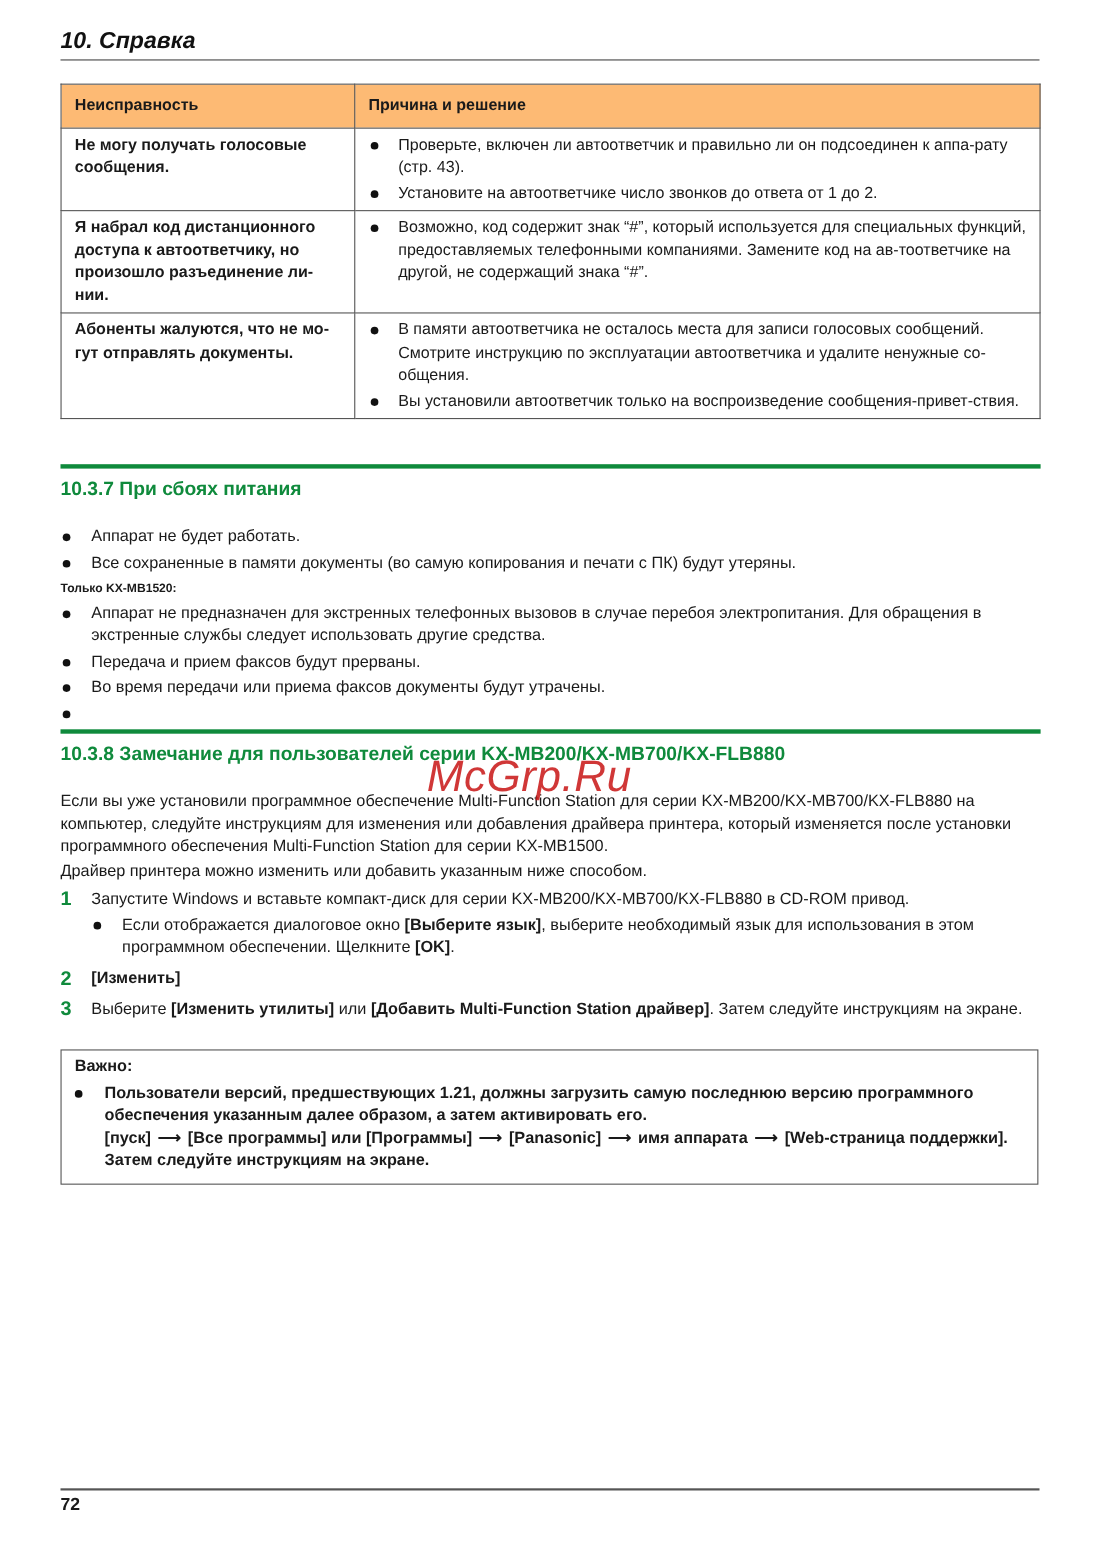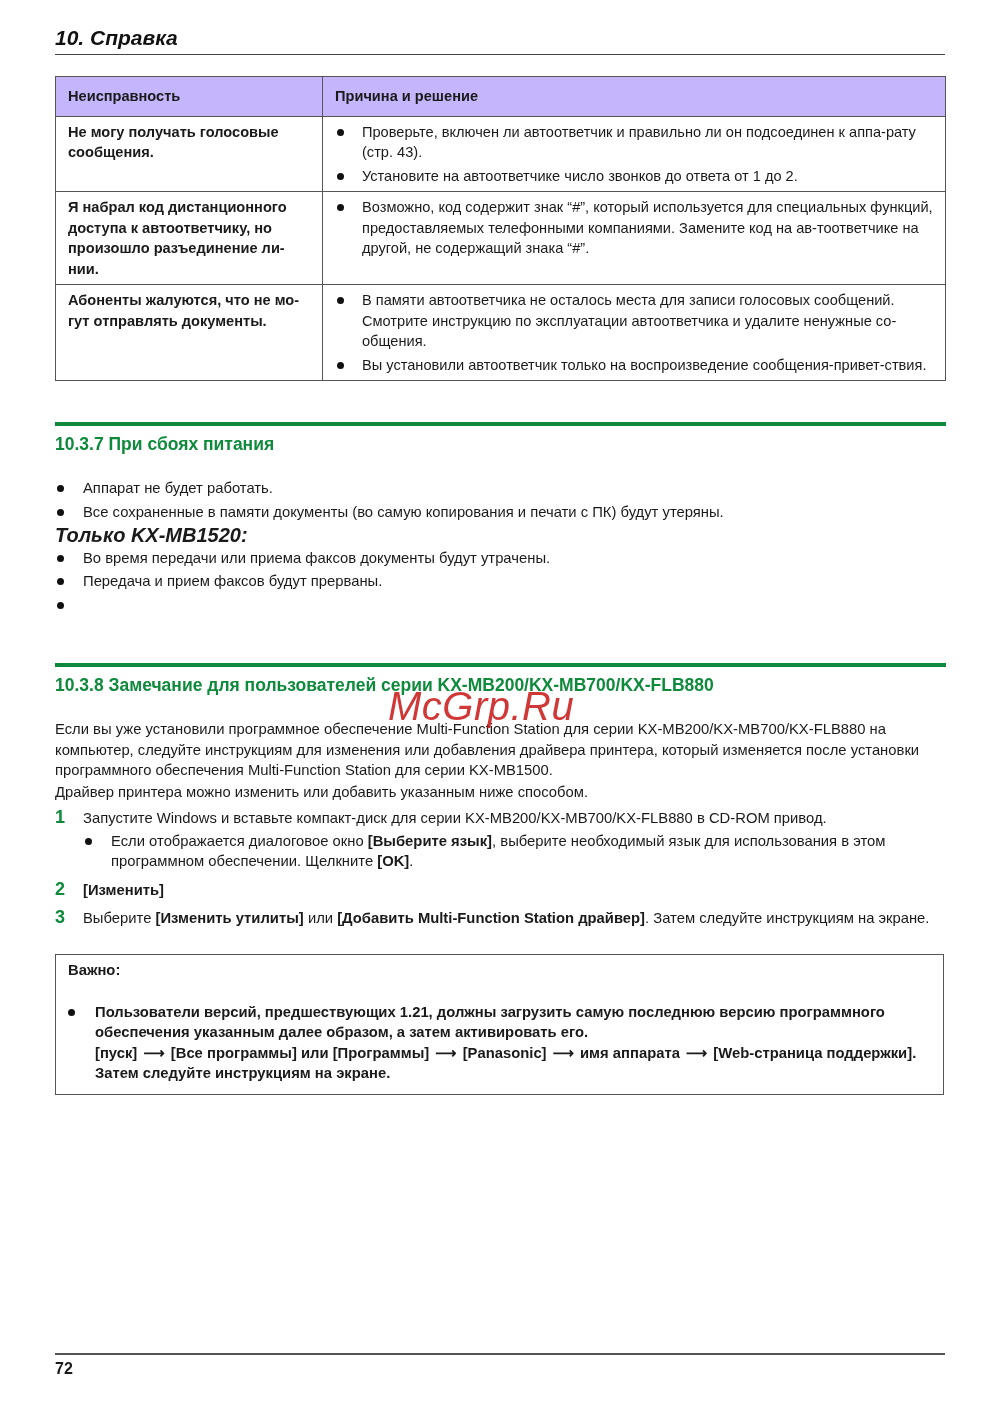--- a/index.html
+++ b/index.html
@@ -3,46 +3,46 @@
 <meta charset="utf-8">
 <style>
   html, body { margin: 0; padding: 0; background: #ffffff; }
   body { width: 1000px; height: 1413px; position: relative; font-family: "Liberation Sans", sans-serif; color: #1a1a1a; overflow: hidden; }
   .page-header { position: absolute; left: 55px; top: 24px; width: 890px; }
   .page-header h1 { margin: 0; font-size: 21px; font-weight: bold; font-style: italic; color: #111; line-height: 28px; }
   .header-rule { position: absolute; left: 55px; top: 54px; width: 890px; height: 1px; background: #444; }
 
   table.trouble { position: absolute; left: 55px; top: 76px; width: 891px; border-collapse: collapse; font-size: 14.6px; line-height: 20.5px; }
   table.trouble th, table.trouble td { border: 1.5px solid #555; vertical-align: top; text-align: left; }
-  table.trouble th { background: #c4b5fd; font-weight: bold; padding: 9px 12px 9px 12px; }
+  table.trouble th { background: #fdba74; font-weight: bold; padding: 9px 12px 9px 12px; }
   table.trouble td { padding: 5px 12px 5px 12px; }
   table.trouble td.problem { font-weight: bold; width: 242px; }
   table.trouble td.solution { padding-left: 14px; }
   .bullets { list-style: none; margin: 0; padding: 0; }
   .bullets li { position: relative; padding-left: 25px; margin-bottom: 3px; }
   .bullets li:last-child { margin-bottom: 0; }
   .bullet-dot { position: absolute; left: 0; top: 7px; width: 7px; height: 7px; border-radius: 50%; background: #111; }
 
   .section { position: absolute; left: 55px; width: 891px; }
   .green-rule { height: 4px; background: #0f8a3c; }
   .section h2 { margin: 6px 0 0 0; font-size: 17.5px; font-weight: bold; color: #0f8a3c; line-height: 24px; }
   .plist { list-style: none; margin: 0; padding: 0; }
   .plist li { position: relative; padding-left: 28px; margin-bottom: 3px; font-size: 14.8px; line-height: 20.5px; }
   .plist .bullet-dot { left: 2px; }
-  .subhead { font-weight: bold; font-size: 20px; line-height: 20.5px; margin: 0 0 2px 0; font-style: italic; }
+  .subhead { font-weight: bold; font-size: 11px; line-height: 20.5px; margin: 0 0 2px 0; }
   .para { margin: 0 0 1px 0; font-size: 14.8px; line-height: 20.5px; }
 
   .steps { list-style: none; margin: 6px 0 0 0; padding: 0; }
   .step { position: relative; padding-left: 28px; margin-bottom: 8px; font-size: 14.8px; line-height: 20.5px; }
   .step-num { position: absolute; left: 0; top: -1px; color: #0f8a3c; font-weight: bold; font-size: 18px; }
   .step .plist { margin-top: 2px; }
   .b { font-weight: bold; }
 
   .important { position: absolute; left: 55px; top: 954px; width: 889px; border: 1.5px solid #555; padding: 5px 12px 7px 12px; box-sizing: border-box; font-size: 14.8px; line-height: 20.5px; }
-  .important .imp-title { font-weight: bold; margin-bottom: 21px; }
+  .important .imp-title { font-weight: bold; margin-bottom: 3px; }
   .important .plist li { font-weight: bold; padding-left: 27px; }
   .important .plist .bullet-dot { left: 0; }
   .arrow { font-weight: bold; padding: 0 2px; }
 
   .watermark { position: absolute; left: 388px; top: 684px; font-size: 40px; font-style: italic; color: rgba(200, 20, 20, 0.85); letter-spacing: 0.5px; font-family: "Liberation Sans", sans-serif; line-height: 44px; }
 
   .footer-rule { position: absolute; left: 55px; top: 1353px; width: 890px; height: 1.5px; background: #555; }
   .page-number { position: absolute; left: 55px; top: 1357px; font-size: 16px; line-height: 24px; font-weight: bold; }
 </style>
 </head>
@@ -92,22 +92,23 @@
 
 <div class="section" style="top: 422px;">
   <div class="green-rule"></div>
   <h2>10.3.7 При сбоях питания</h2>
   <ul class="plist" style="margin-top: 22px;">
     <li><span class="bullet-dot"></span><span>Аппарат не будет работать.</span></li>
     <li><span class="bullet-dot"></span><span>Все сохраненные в памяти документы (во самую копирования и печати с ПК) будут утеряны.</span></li>
   </ul>
   <div class="subhead">Только KX-MB1520:</div>
   <ul class="plist">
+    <li><span class="bullet-dot"></span><span>Аппарат не предназначен для экстренных телефонных вызовов в случае перебоя электропитания. Для обращения в экстренные службы следует использовать другие средства.</span></li>
+    <li><span class="bullet-dot"></span><span>Передача и прием факсов будут прерваны.</span></li>
     <li><span class="bullet-dot"></span><span>Во время передачи или приема факсов документы будут утрачены.</span></li>
-    <li><span class="bullet-dot"></span><span>Передача и прием факсов будут прерваны.</span></li>
     <li><span class="bullet-dot"></span></li>
   </ul>
 </div>
 
 <div class="section" style="top: 663px;">
   <div class="green-rule"></div>
   <h2>10.3.8 Замечание для пользователей серии KX-MB200/KX-MB700/KX-FLB880</h2>
   <p class="para" style="margin-top: 22px;">Если вы уже установили программное обеспечение Multi-Function Station для серии KX-MB200/KX-MB700/KX-FLB880 на компьютер, следуйте инструкциям для изменения или добавления драйвера принтера, который изменяется после установки программного обеспечения Multi-Function Station для серии KX-MB1500.</p>
   <p class="para">Драйвер принтера можно изменить или добавить указанным ниже способом.</p>
   <ol class="steps">

